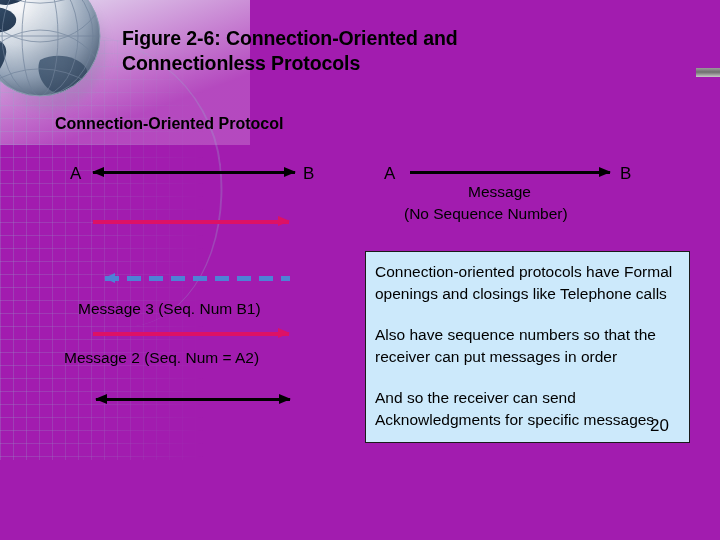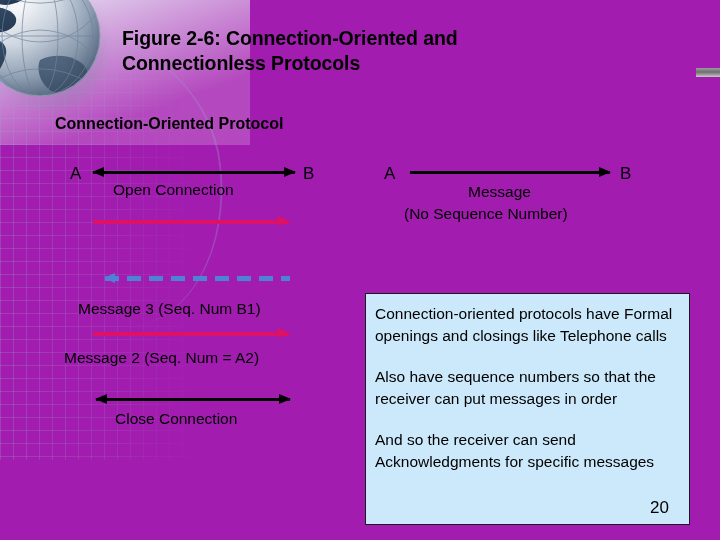--- a/index.html
+++ b/index.html
@@ -162,26 +162,25 @@
     white-space: nowrap;
     line-height: 19px;
   }
 
   
   .note-box {
     position: absolute;
     left: 365px;
     top: 251px;
     width: 325px;
-    height: 232px;
+    height: 192px;
     background: #CCE9FB;
     border: 1.5px solid #1a1a1a;
     box-sizing: border-box;
     padding: 9px 8px 0 9px;
-    margin-top: 42px;
   }
   .note-para {
     font-size: 15.5px;
     line-height: 21.5px;
     color: #000000;
     margin: 0 0 20px 0;
   }
   .note-para:last-of-type { margin-bottom: 0; }
   .page-number {
     position: absolute;
@@ -251,21 +250,20 @@
 
   <div class="col-head left">Connection-Oriented Protocol</div>
 
   <div class="endpoint" style="left:70px; top:165px;">A</div>
   <div class="endpoint" style="left:303px; top:165px;">B</div>
   <div class="arrow" style="left:93px; top:171px; width:202px;">
     <div class="shaft"></div>
     <div class="head-l"></div>
     <div class="head-r"></div>
   </div>
-  <div class="caption" style="left:113px; top:180px;">Open Connection</div>
 
   <div class="arrow magenta" style="left:93px; top:220px; width:196px;">
     <div class="shaft"></div>
     <div class="head-r"></div>
   </div>
 
   <div class="arrow dashed-blue" style="left:105px; top:276px; width:185px;">
     <div class="shaft"></div>
     <div class="head-l"></div>
   </div>
@@ -275,21 +273,20 @@
     <div class="shaft"></div>
     <div class="head-r"></div>
   </div>
   <div class="caption" style="left:64px; top:348px;">Message 2 (Seq. Num = A2)</div>
 
   <div class="arrow" style="left:96px; top:398px; width:194px;">
     <div class="shaft"></div>
     <div class="head-l"></div>
     <div class="head-r"></div>
   </div>
-  <div class="caption" style="left:115px; top:409px;">Close Connection</div>
 
 
   <div class="endpoint" style="left:384px; top:165px;">A</div>
   <div class="endpoint" style="left:620px; top:165px;">B</div>
   <div class="arrow" style="left:410px; top:171px; width:200px;">
     <div class="shaft"></div>
     <div class="head-r"></div>
   </div>
   <div class="caption" style="left:468px; top:182px;">Message</div>
   <div class="caption" style="left:404px; top:204px;">(No Sequence Number)</div>

